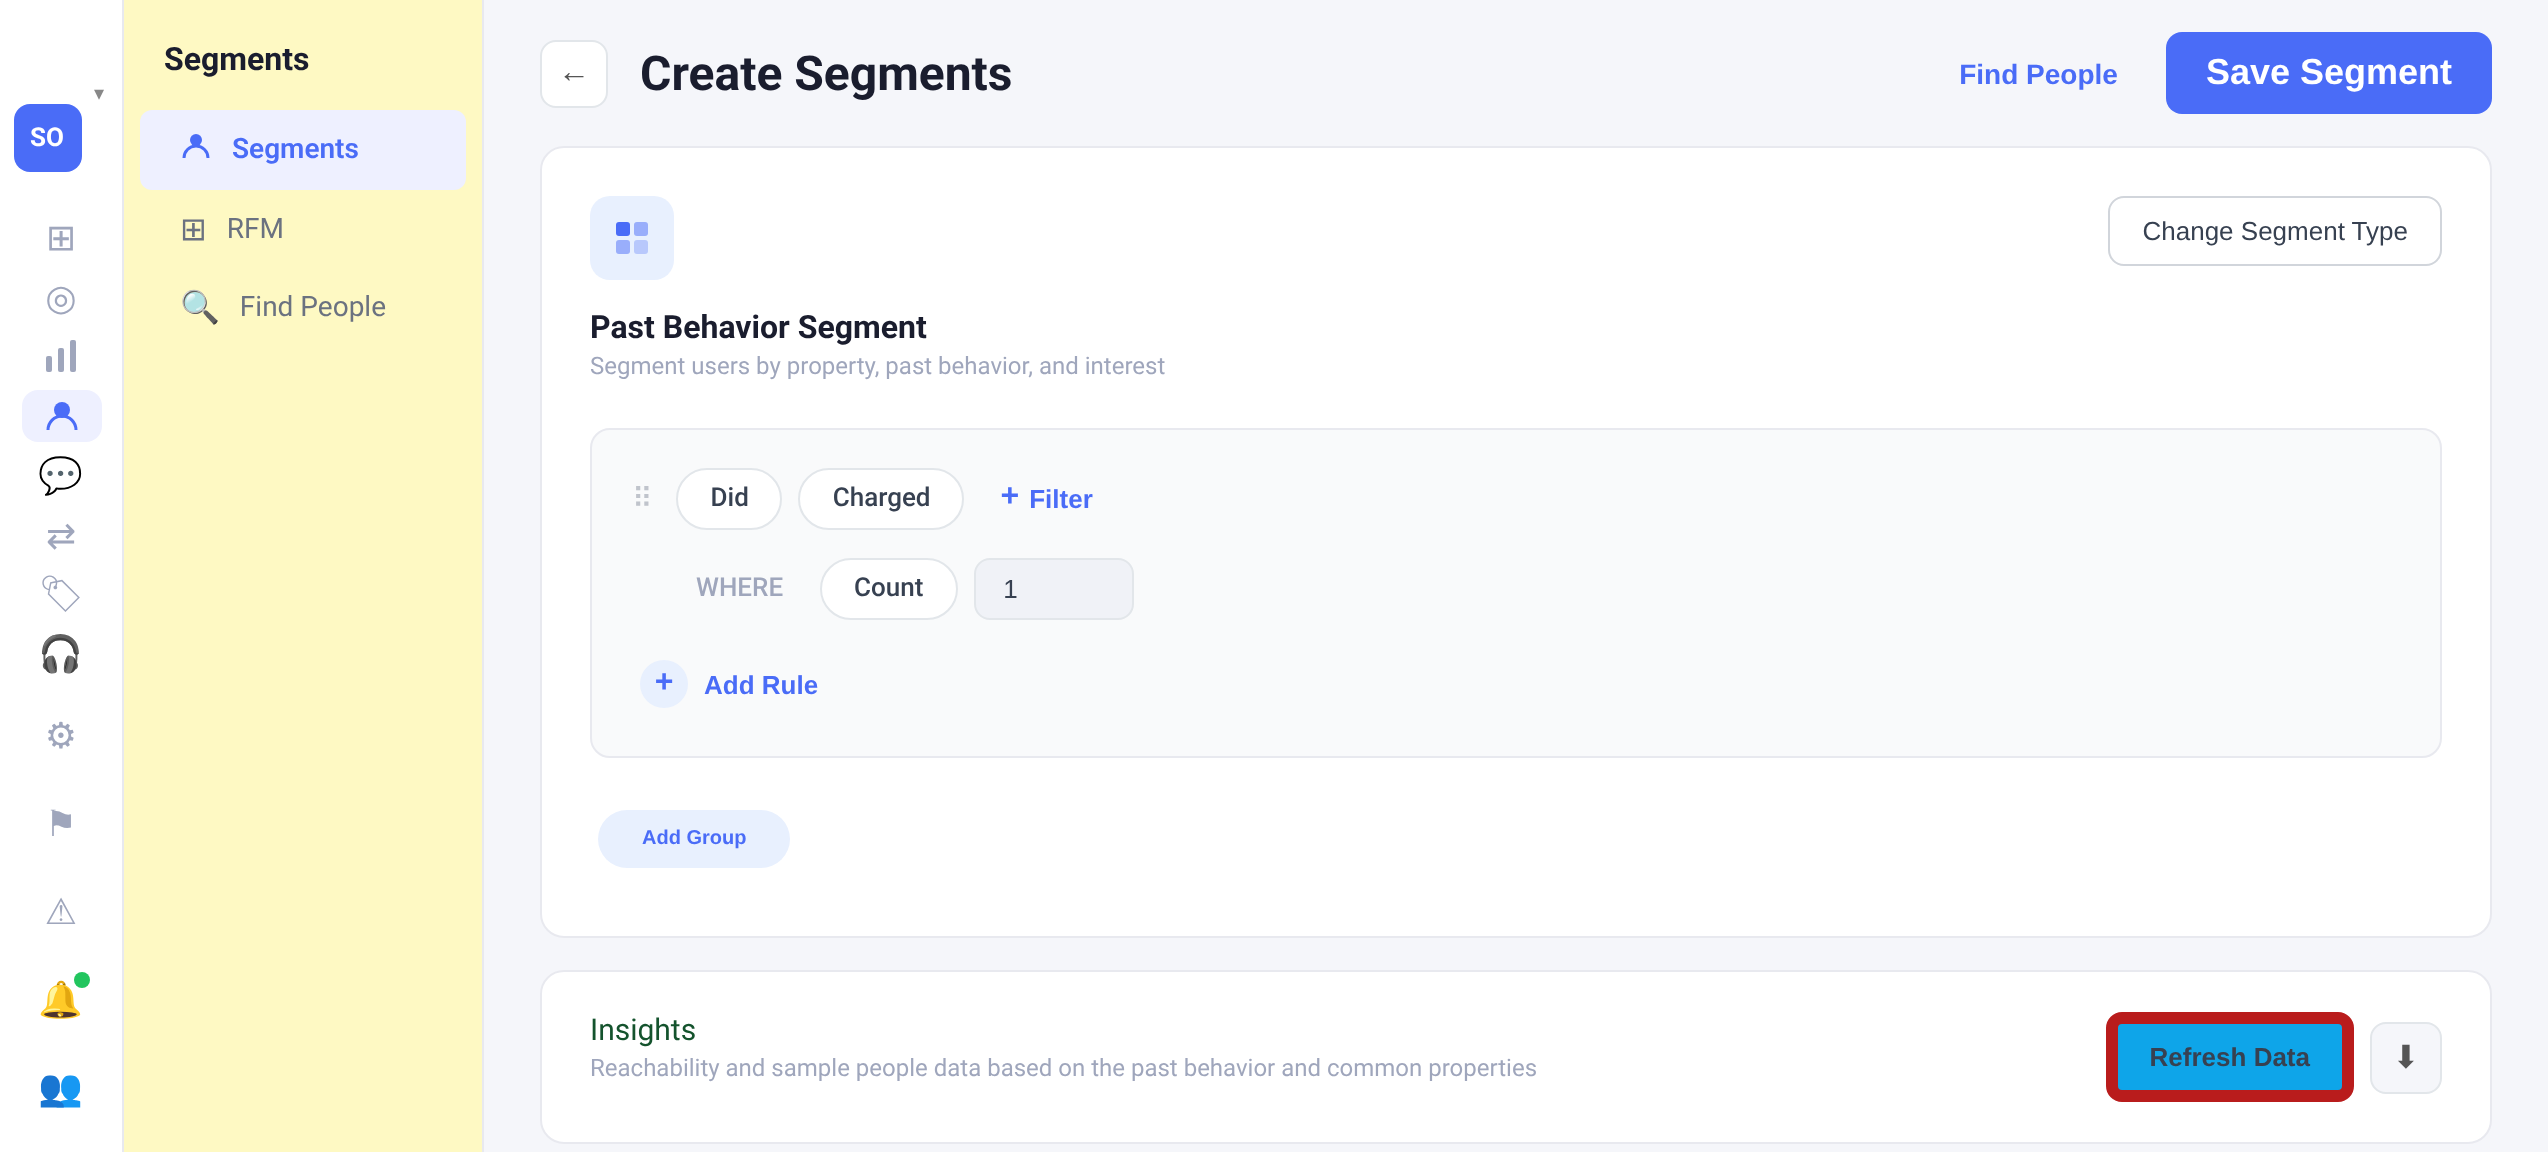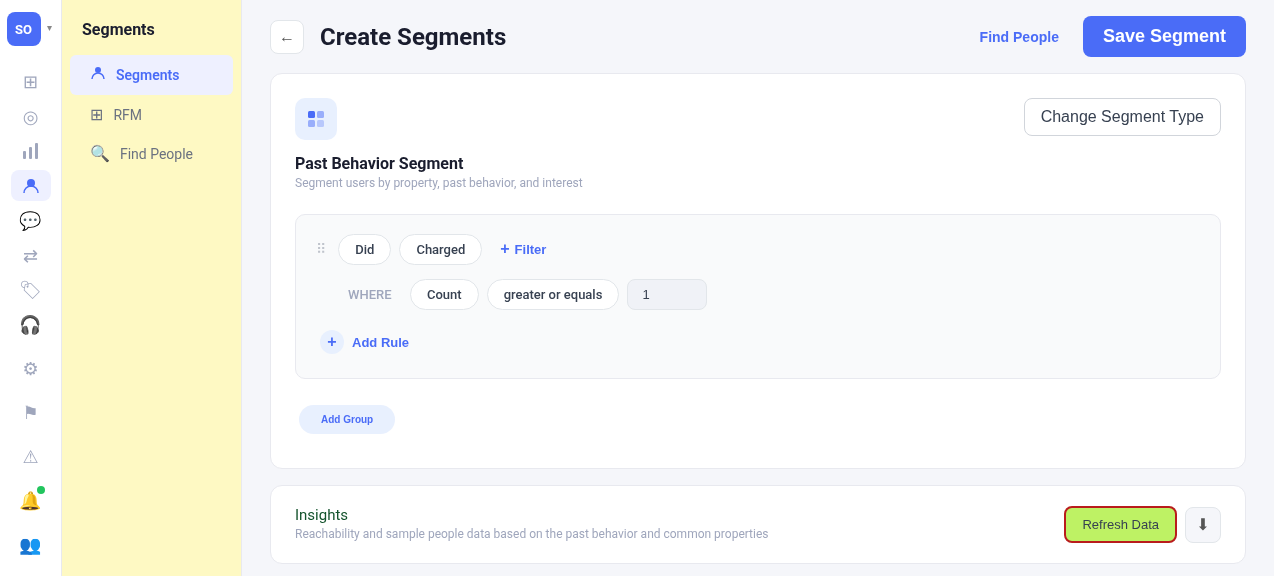--- a/index.html
+++ b/index.html
@@ -22,21 +22,21 @@
       align-items: center;
       padding: 12px 0;
       gap: 4px;
     }
     .avatar-btn {
       width: 34px; height: 34px;
       background: #4a6cf7;
       border-radius: 8px;
       display: flex; align-items: center; justify-content: center;
       color: #fff; font-weight: 700; font-size: 13px;
-      cursor: pointer; margin-bottom: 10px;
+      cursor: pointer; margin-bottom: 10px; margin-top: 40px;
     }
     .avatar-chevron {
       width: 10px; height: 10px;
       display: flex; align-items: center; justify-content: center;
       color: #888; font-size: 10px; cursor: pointer; margin-bottom: 14px;
     }
     .icon-sidebar-item {
       width: 40px; height: 40px;
       display: flex; align-items: center; justify-content: center;
       border-radius: 8px;
@@ -167,21 +167,21 @@
       display: flex; align-items: center; justify-content: center;
       color: #4a6cf7; font-size: 20px;
     }
     .segment-title { font-size: 16px; font-weight: 700; color: #1a1d2e; }
     .segment-subtitle { font-size: 12px; color: #9fa6bc; margin-top: 3px; }
     .change-type-btn {
       background: #fff;
       border: 1px solid #d1d5db;
       border-radius: 8px;
       padding: 9px 16px;
-      font-size: 16px;
+      font-size: 13px;
       color: #374151;
       cursor: pointer;
       font-weight: 500;
     }
 
     
     .rule-group {
       background: #f9fafb;
       border-radius: 10px;
       border: 1px solid #e8e9ef;
@@ -275,28 +275,28 @@
     }
     .insights-header {
       display: flex;
       align-items: flex-start;
       justify-content: space-between;
     }
     .insights-title { font-size: 15px; font-weight: 400; color: #14532d; }
     .insights-subtitle { font-size: 12px; color: #9fa6bc; margin-top: 3px; }
     .insights-actions { display: flex; align-items: center; gap: 8px; }
     .refresh-btn {
-      background: #bef264;
-      border: 2px solid #b91c1c;
+      background: #0ea5e9;
+      border: 6px solid #b91c1c;
       border-radius: 8px;
       padding: 9px 16px;
       font-size: 13px;
       color: #374151;
       cursor: pointer;
-      font-weight: 400;
+      font-weight: 700;
     }
     .download-btn {
       width: 36px; height: 36px;
       background: #f5f6fa;
       border: 1px solid #e2e6ea;
       border-radius: 8px;
       display: flex; align-items: center; justify-content: center;
       cursor: pointer; color: #555; font-size: 16px;
     }
     .reachability-label {
@@ -416,21 +416,20 @@
           <button class="filter-btn">
             <span style="font-size:16px;font-weight:700;">+</span>
             <span>Filter</span>
           </button>
         </div>
 
         <div class="rule-row">
           <span style="width:24px;"></span>
           <span class="where-label">WHERE</span>
           <span class="pill">Count</span>
-          <span class="pill">greater or equals</span>
           <input class="value-input" type="text" value="1" style="">
         </div>
 
         <button class="add-rule-btn">
           <div class="plus-circle">+</div>
           <span>Add Rule</span>
         </button>
       </div>
 
       <div class="add-group-section">

